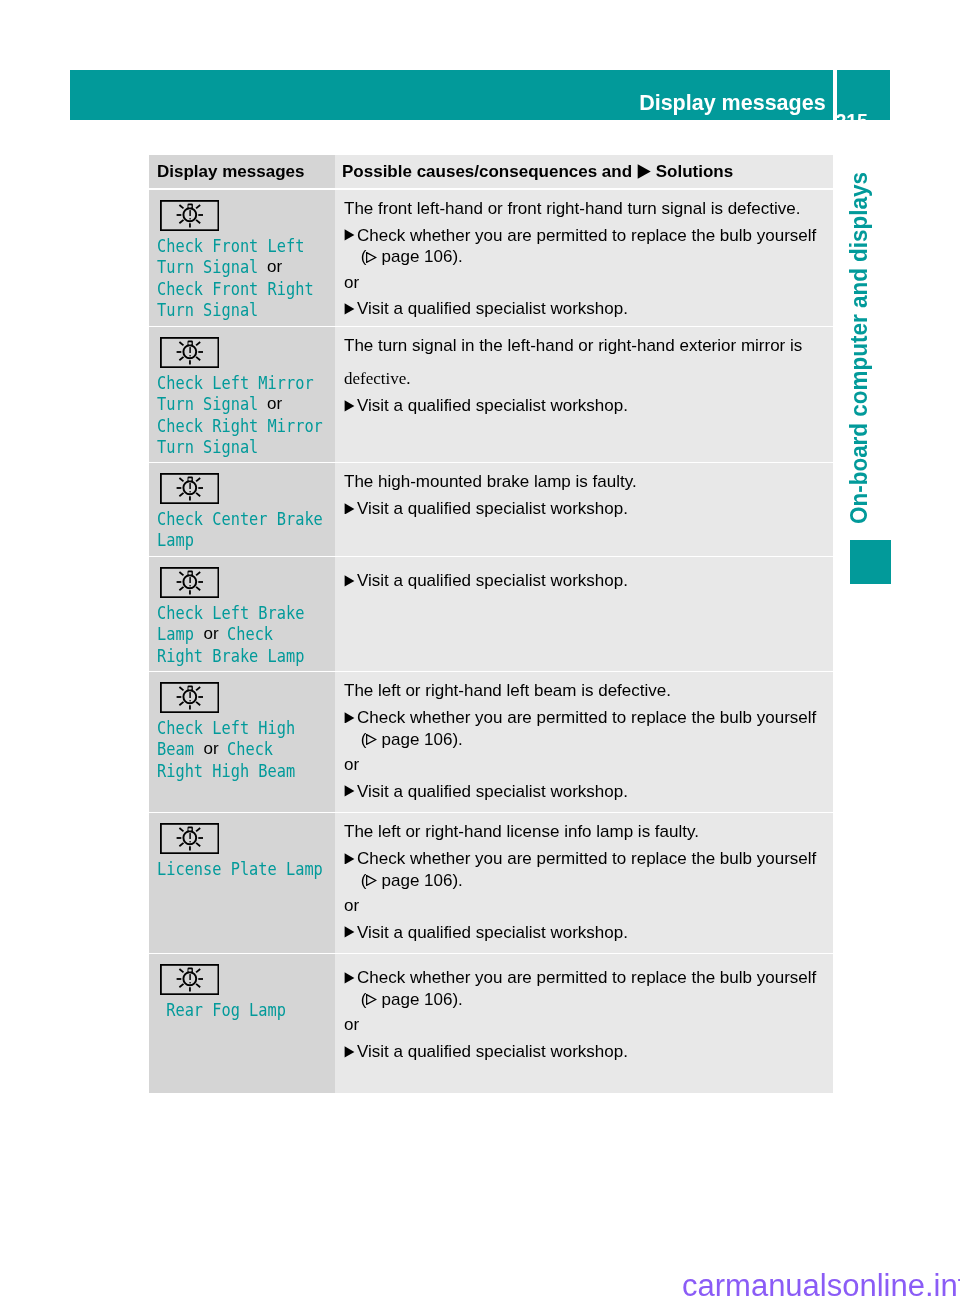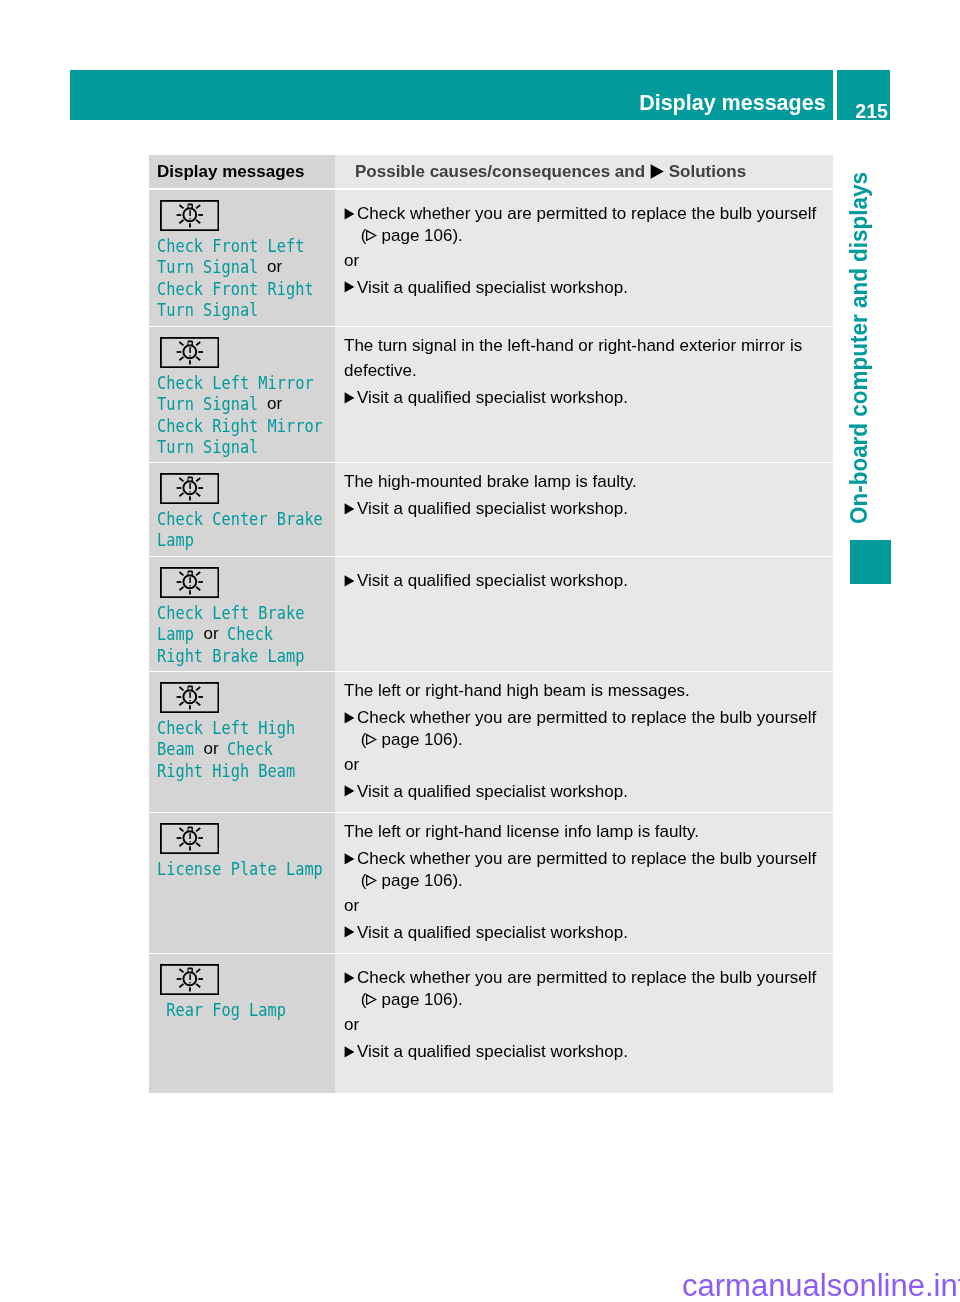--- a/index.html
+++ b/index.html
@@ -4,57 +4,57 @@
 <style>
   html,body{margin:0;padding:0;background:#fff;}
   body{width:960px;height:1302px;font-family:"Liberation Sans",sans-serif;-webkit-font-smoothing:antialiased;}
   .page{position:relative;width:960px;height:1302px;overflow:hidden;background:#fff;}
 
   
   .hdr{position:absolute;left:70px;top:69.5px;width:819.7px;height:50.5px;}
   .hdr-main{position:absolute;left:0;top:0;width:762.8px;height:50.5px;background:#029a9a;}
   .hdr-title{position:absolute;right:7.2px;top:13px;height:40px;line-height:40px;color:#fff;font-weight:bold;font-size:21.5px;white-space:nowrap;}
   .hdr-pg{position:absolute;left:767.2px;top:0;width:52.5px;height:50.5px;background:#029a9a;}
-  .hdr-pgnum{position:absolute;left:-1.8px;width:52.5px;top:19px;height:44px;line-height:44px;text-align:right;color:#fff;font-weight:bold;font-size:19.5px;}
+  .hdr-pgnum{position:absolute;left:-1.8px;width:52.5px;top:29px;height:44px;line-height:44px;text-align:left;color:#fff;font-weight:bold;font-size:19.5px;}
 
   
   .sidetab{position:absolute;left:847px;top:523.5px;width:380px;height:30px;
         transform:rotate(-90deg);transform-origin:0 0;}
   .sidetab-text{position:absolute;left:0;top:0;
         color:#029a9a;font-weight:bold;font-size:24.8px;white-space:nowrap;line-height:24.8px;
         transform:scaleX(0.906);transform-origin:0 0;}
   .sidemark{position:absolute;left:849.6px;top:539.9px;width:41.1px;height:44.6px;background:#029a9a;}
 
   
   .tbl{position:absolute;left:149px;top:155px;width:684px;}
   .row{position:relative;display:flex;margin-bottom:2px;}
   .c1{width:186px;background:#d5d5d5;box-sizing:border-box;padding:0;flex:none;}
   .c2{width:498px;background:#e8e8e8;box-sizing:border-box;padding:0;flex:none;}
   .hrow .c1,.hrow .c2{height:33px;}
   .hlabel{font-weight:bold;font-size:17px;color:#000;padding-left:8px;line-height:33px;}
-  .hlabel2{font-weight:bold;font-size:17px;color:#404040;padding-left:20px;line-height:33px;white-space:nowrap;}
+  .hlabel2{font-weight:bold;font-size:17px;color:#000000;padding-left:7px;line-height:33px;white-space:nowrap;}
   .htri{display:inline-block;vertical-align:baseline;position:relative;top:2px;}
 
   
   .iconbox{width:59.3px;height:31.1px;box-sizing:border-box;margin:10px 0 0 10.5px;background:transparent;}
   .iconbox svg{display:block;}
 
   .msg{font-size:17px;color:#029a9a;line-height:21.5px;padding-left:7.7px;padding-top:3.6px;white-space:pre;}
   .msg>div{height:21.5px;position:relative;}
   .msg .mono{font-family:"DejaVu Sans Mono",monospace;font-size:18px;position:absolute;top:0;
        transform:scaleX(0.85);transform-origin:0 0;white-space:pre;line-height:21.5px;}
   .msg .orw{font-family:"Liberation Sans",sans-serif;color:#000;font-size:17px;white-space:pre;position:absolute;top:0;line-height:21.5px;}
 
   .body{font-size:17px;color:#000;line-height:21.6px;padding:7.9px 6px 0 9px;}
   .body p{margin:0;}
   .body p.bullet{position:relative;padding-left:13px;margin-top:5.3px;}
   .body p.bullet .tri{position:absolute;left:-0.2px;top:4.6px;width:10.8px;height:11.9px;}
   .body p.indent{padding-left:16.75px;}
   .otri{display:inline-block;width:10.4px;height:11px;position:relative;top:0.5px;}
-  .body p.plain + p.plain{margin-top:4px;}
+  .body p.plain + p.plain{margin-top:12px;font-family:Liberation Serif, serif;}
   .body p.orline{margin-top:3.6px;}
 
   #rows{position:relative;}
   #rows .row{position:absolute;left:0;margin:0;}
   #rows .row:nth-child(1){top:0px;}  #rows .row:nth-child(1) .c1,#rows .row:nth-child(1) .c2{height:135.5px;}
   #rows .row:nth-child(2){top:137px;} #rows .row:nth-child(2) .c1,#rows .row:nth-child(2) .c2{height:135px;}
   #rows .row:nth-child(3){top:273.2px;}#rows .row:nth-child(3) .c1,#rows .row:nth-child(3) .c2{height:92.5px;}
   #rows .row:nth-child(4){top:367.2px;}#rows .row:nth-child(4) .c1,#rows .row:nth-child(4) .c2{height:113.5px;}
   #rows .row:nth-child(5){top:482.2px;}#rows .row:nth-child(5) .c1,#rows .row:nth-child(5) .c2{height:139.5px;}
   #rows .row:nth-child(6){top:623.2px;}#rows .row:nth-child(6) .c1,#rows .row:nth-child(6) .c2{height:139.5px;}
@@ -113,20 +113,21 @@
     <path d="M29.95 23.3 v4.1"></path>
   </g>
   <rect x="29.35" y="10.1" width="1.5" height="5.9" fill="#000"></rect>
   <rect x="29.3" y="18.0" width="1.6" height="1.5" rx="0.65" fill="#000"></rect>
 </svg>
             </div>
             <div class="msg"><div><span class="mono" style="left: 0px;">Check Front Left</span></div><div><span class="mono" style="left: 0px;">Turn Signal</span><span class="orw" style="left: 110.37px;">or</span></div><div><span class="mono" style="left: 0px;">Check Front Right</span></div><div><span class="mono" style="left: 0px;">Turn Signal</span></div></div>
           </div>
           <div class="c2">
             <div class="body">
+              <p class="plain">The front left-hand or front right-hand turn signal is defective.</p>
               <p class="bullet"><span class="tri">
                   <svg viewBox="0 0 10.8 11.9" width="10.8" height="11.9" style="display:block">
                     <path d="M0.6 0.3 L10.4 5.95 L0.6 11.6 Z" fill="#000"></path>
                   </svg>
                 </span><span>Check whether you are permitted to replace the bulb yourself</span></p>
               <p class="indent"><span>(</span><span class="otri"><svg viewBox="0 0 10.4 11" width="10.4" height="11" style="display:block">
                     <path d="M0.65 0.65 L9.75 5.5 L0.65 10.35 Z" fill="none" stroke="#000" stroke-width="1.25" stroke-linejoin="miter"></path>
                   </svg></span><span> page 106).</span></p>
               <p class="plain orline">or</p>
               <p class="bullet"><span class="tri">
@@ -257,21 +258,21 @@
     <path d="M29.95 23.3 v4.1"></path>
   </g>
   <rect x="29.35" y="10.1" width="1.5" height="5.9" fill="#000"></rect>
   <rect x="29.3" y="18.0" width="1.6" height="1.5" rx="0.65" fill="#000"></rect>
 </svg>
             </div>
             <div class="msg"><div><span class="mono" style="left: 0px;">Check Left High</span></div><div><span class="mono" style="left: 0px;">Beam</span><span class="orw" style="left: 46.88px;">or</span><span class="mono" style="left: 70.08px;">Check</span></div><div><span class="mono" style="left: 0px;">Right High Beam</span></div></div>
           </div>
           <div class="c2">
             <div class="body">
-              <p class="plain">The left or right-hand high beam is messages.</p>
+              <p class="plain">The left or right-hand left beam is defective.</p>
               <p class="bullet"><span class="tri">
                   <svg viewBox="0 0 10.8 11.9" width="10.8" height="11.9" style="display:block">
                     <path d="M0.6 0.3 L10.4 5.95 L0.6 11.6 Z" fill="#000"></path>
                   </svg>
                 </span><span>Check whether you are permitted to replace the bulb yourself</span></p>
               <p class="indent"><span>(</span><span class="otri"><svg viewBox="0 0 10.4 11" width="10.4" height="11" style="display:block">
                     <path d="M0.65 0.65 L9.75 5.5 L0.65 10.35 Z" fill="none" stroke="#000" stroke-width="1.25" stroke-linejoin="miter"></path>
                   </svg></span><span> page 106).</span></p>
               <p class="plain orline">or</p>
               <p class="bullet"><span class="tri">

